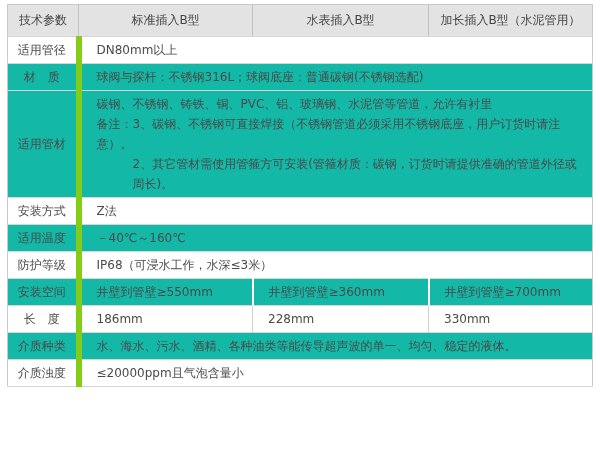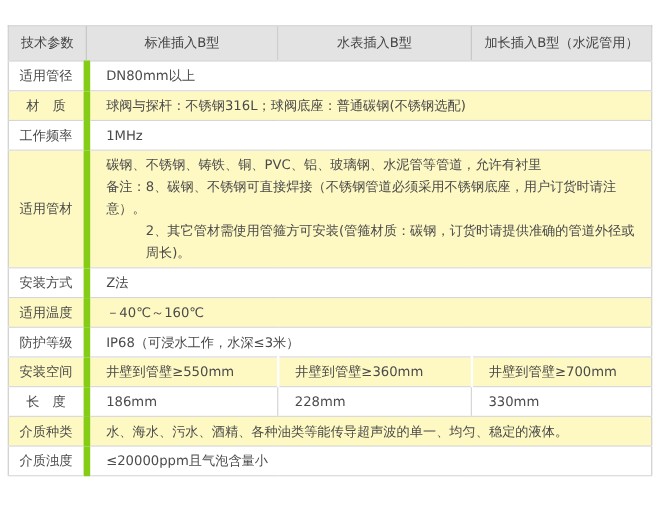--- a/index.html
+++ b/index.html
@@ -5,21 +5,21 @@
   html, body {
     margin: 0;
     padding: 0;
     background: #ffffff;
     font-family: "DejaVu Sans", "Liberation Sans", sans-serif;
   }
   .page {
     width: 476px;
     height: 469px;
     box-sizing: border-box;
-    padding: 23px 7px;
+    padding: 4px 7px;
     background: #ffffff;
   }
   table.spec {
     border-collapse: collapse;
     table-layout: fixed;
     width: 585px;
     border: 1px solid #c9c9c9;
     font-size: 12px;
     color: #4a4a4a;
   }
@@ -47,21 +47,21 @@
     height: 26px;
     padding: 0 2px;
   }
   td.val {
     text-align: left;
     padding: 2px 8px 2px 15px;
     line-height: 17px;
   }
   td.val + td.val { border-left: 1px solid #d2d2d2; margin-left: 22px; }
 
-  tr.shaded td { background: #fef9c3; }
+  tr.shaded td { background: #14b8a6; }
   tr.shaded td.val + td.val { border-left: 2px solid #ffffff; }
 
   tr.tall td.val { padding-top: 3px; padding-bottom: 3px; }
   tr.tall td.val div { line-height: 20px; }
   tr.tall td.val div.indent { padding-left: 36px; }
 </style>
 </head>
 <body>
 
 <div class="page">
@@ -82,29 +82,25 @@
     </thead>
     <tbody>
       <tr>
         <td class="label">适用管径</td>
         <td class="val" colspan="3">DN80mm以上</td>
       </tr>
       <tr class="shaded">
         <td class="label">材　质</td>
         <td class="val" colspan="3">球阀与探杆：不锈钢316L；球阀底座：普通碳钢(不锈钢选配)</td>
       </tr>
-      <tr>
-        <td class="label">工作频率</td>
-        <td class="val" colspan="3">1MHz</td>
-      </tr>
       <tr class="shaded tall">
         <td class="label">适用管材</td>
         <td class="val" colspan="3">
           <div>碳钢、不锈钢、铸铁、铜、PVC、铝、玻璃钢、水泥管等管道，允许有衬里</div>
-          <div>备注：8、碳钢、不锈钢可直接焊接（不锈钢管道必须采用不锈钢底座，用户订货时请注意）。</div>
+          <div>备注：3、碳钢、不锈钢可直接焊接（不锈钢管道必须采用不锈钢底座，用户订货时请注意）。</div>
           <div class="indent">2、其它管材需使用管箍方可安装(管箍材质：碳钢，订货时请提供准确的管道外径或周长)。</div>
         </td>
       </tr>
       <tr>
         <td class="label">安装方式</td>
         <td class="val" colspan="3">Z法</td>
       </tr>
       <tr class="shaded">
         <td class="label">适用温度</td>
         <td class="val" colspan="3">－40℃～160℃</td>

